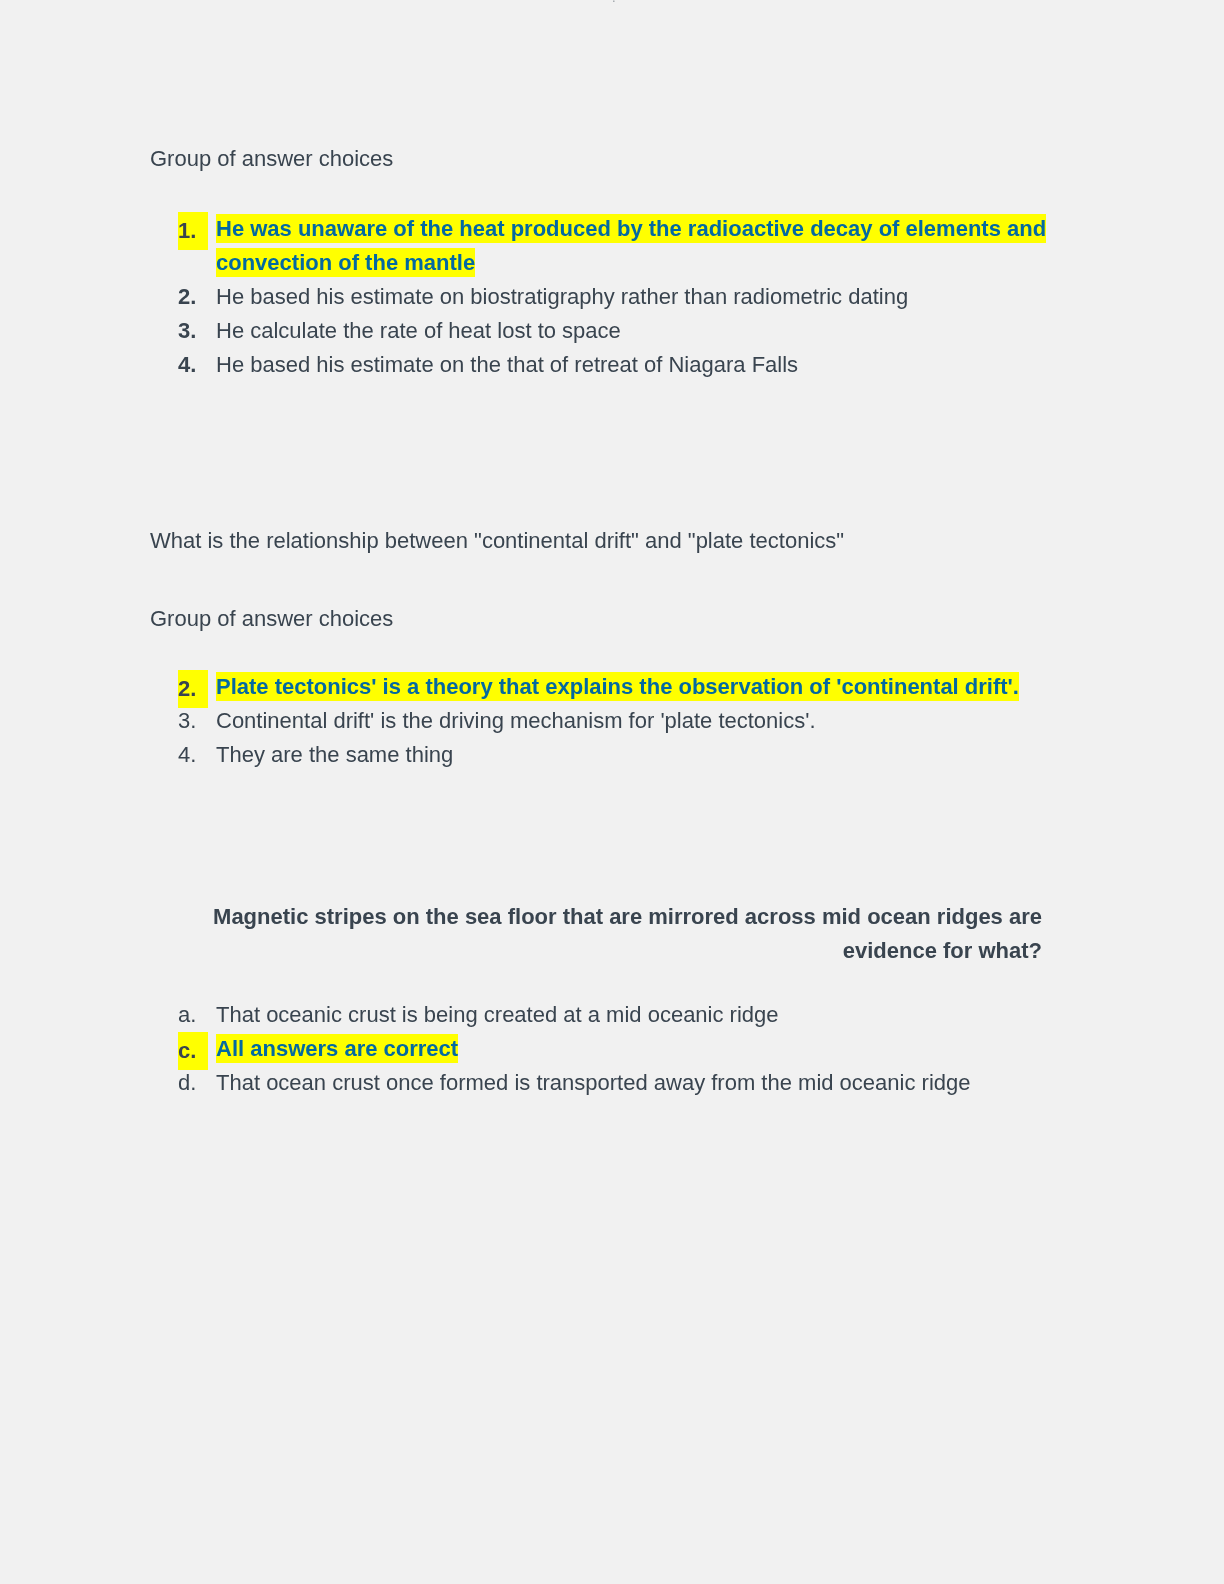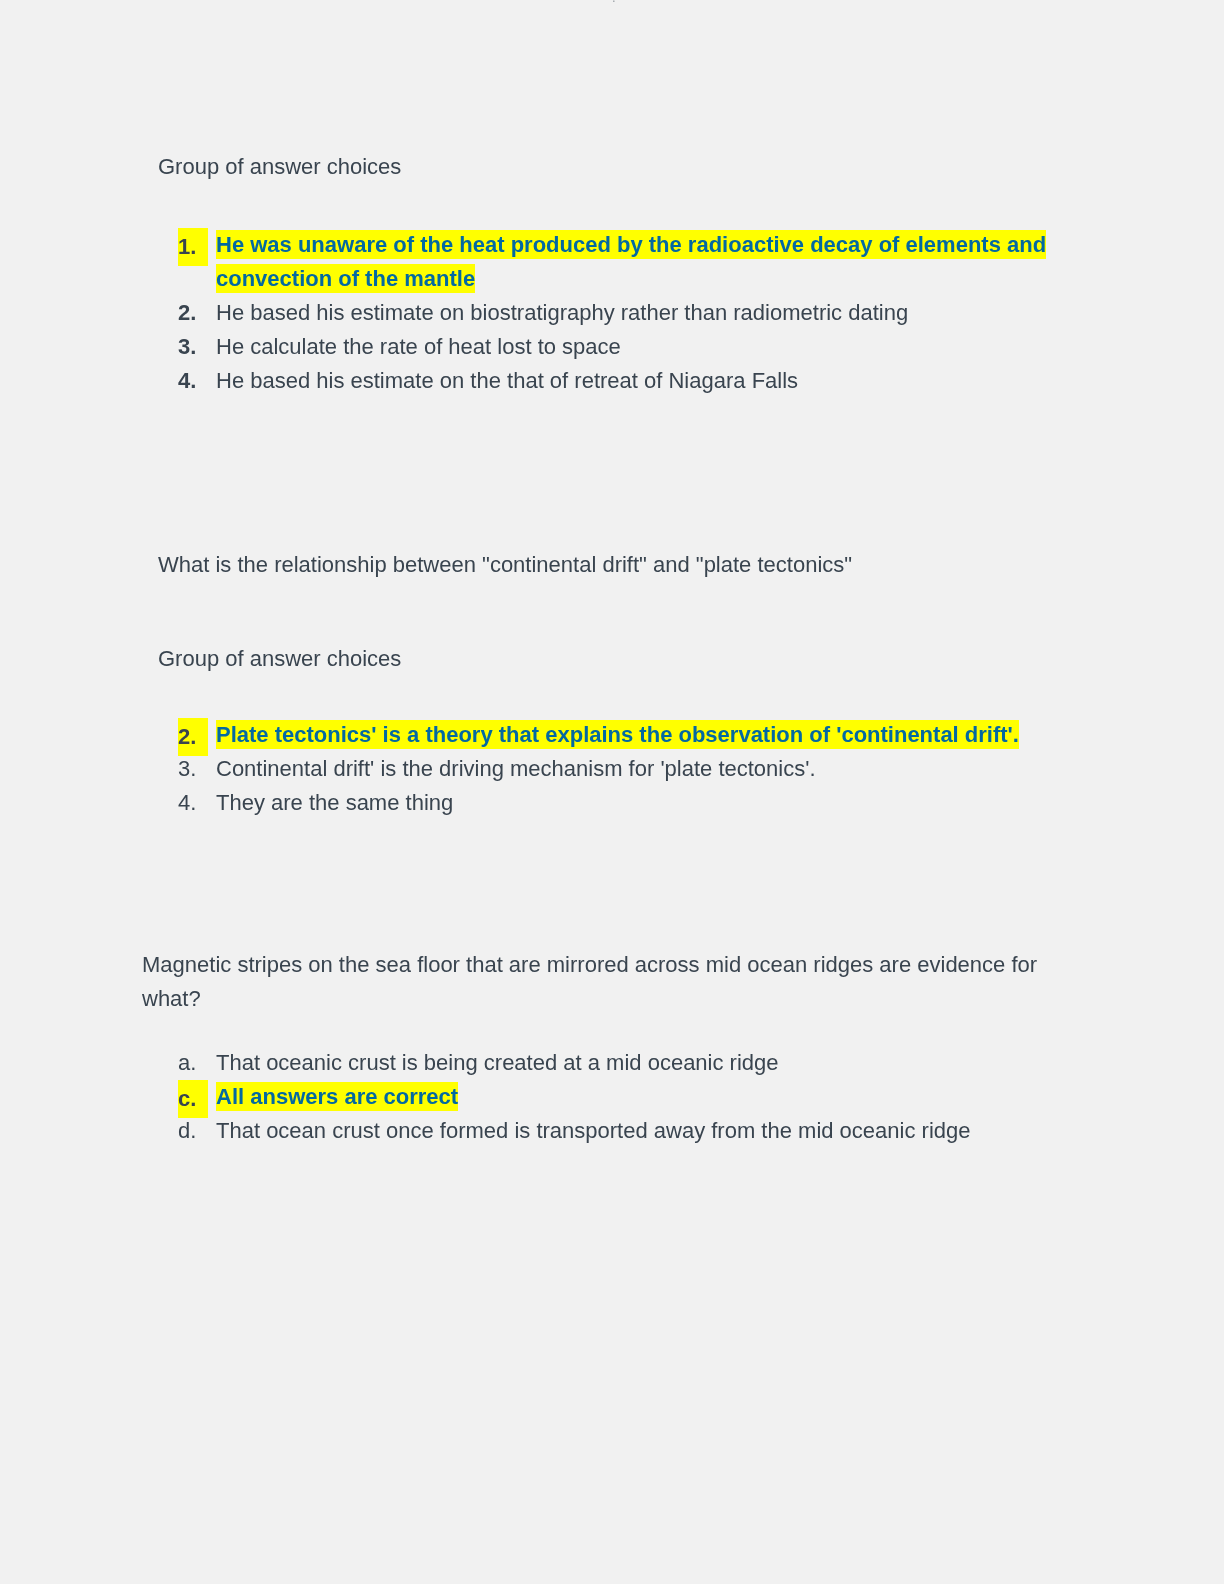--- a/index.html
+++ b/index.html
@@ -45,30 +45,31 @@
     position: absolute;
     left: 142px;
     top: 136px;
     width: 960px;
   }
 
   .para {
     font-size: 22px;
     line-height: 30px;
     color: #39444f;
-    margin: 16px;
+    margin: 8px;
   }
 
   .q-heading {
     font-size: 22px;
     line-height: 34px;
-    font-weight: normal;
+    font-weight: bold;
     color: #39444f;
     margin: 0;
     max-width: 900px;
+    text-align: right;
   }
 
   
   ol.choices {
     list-style: none;
     margin: 0;
     padding: 0;
   }
   ol.choices li {
     position: relative;

